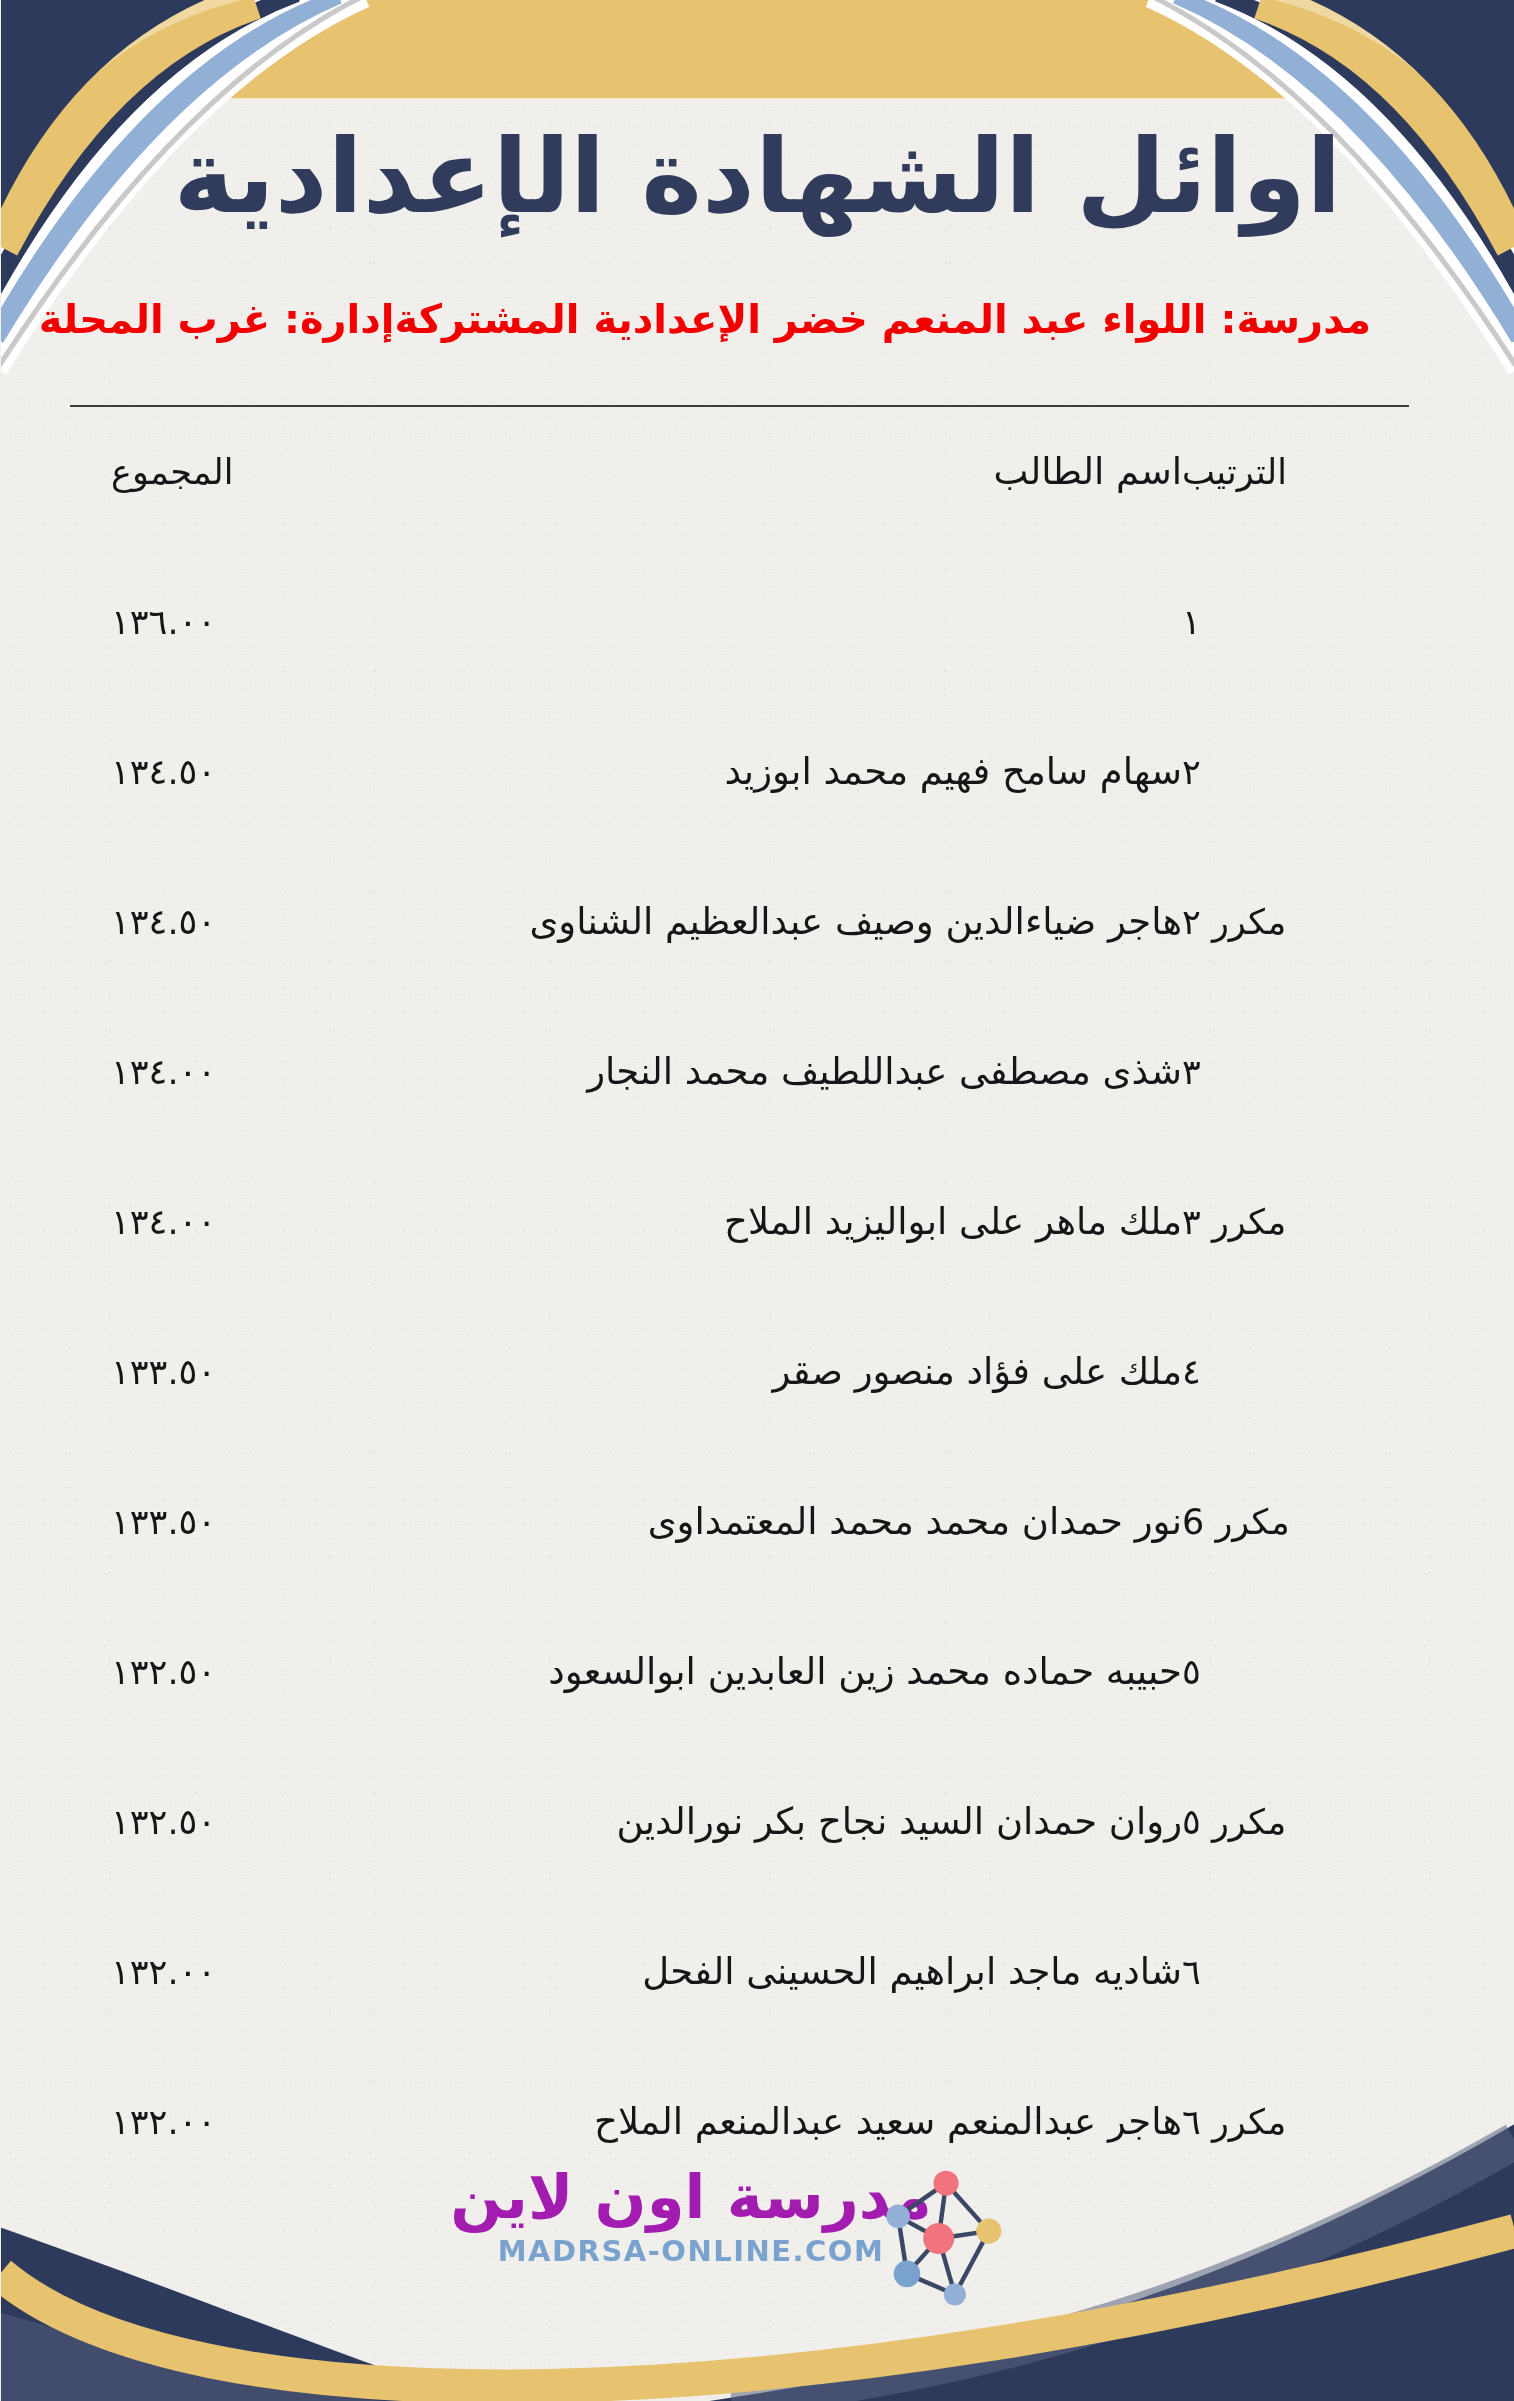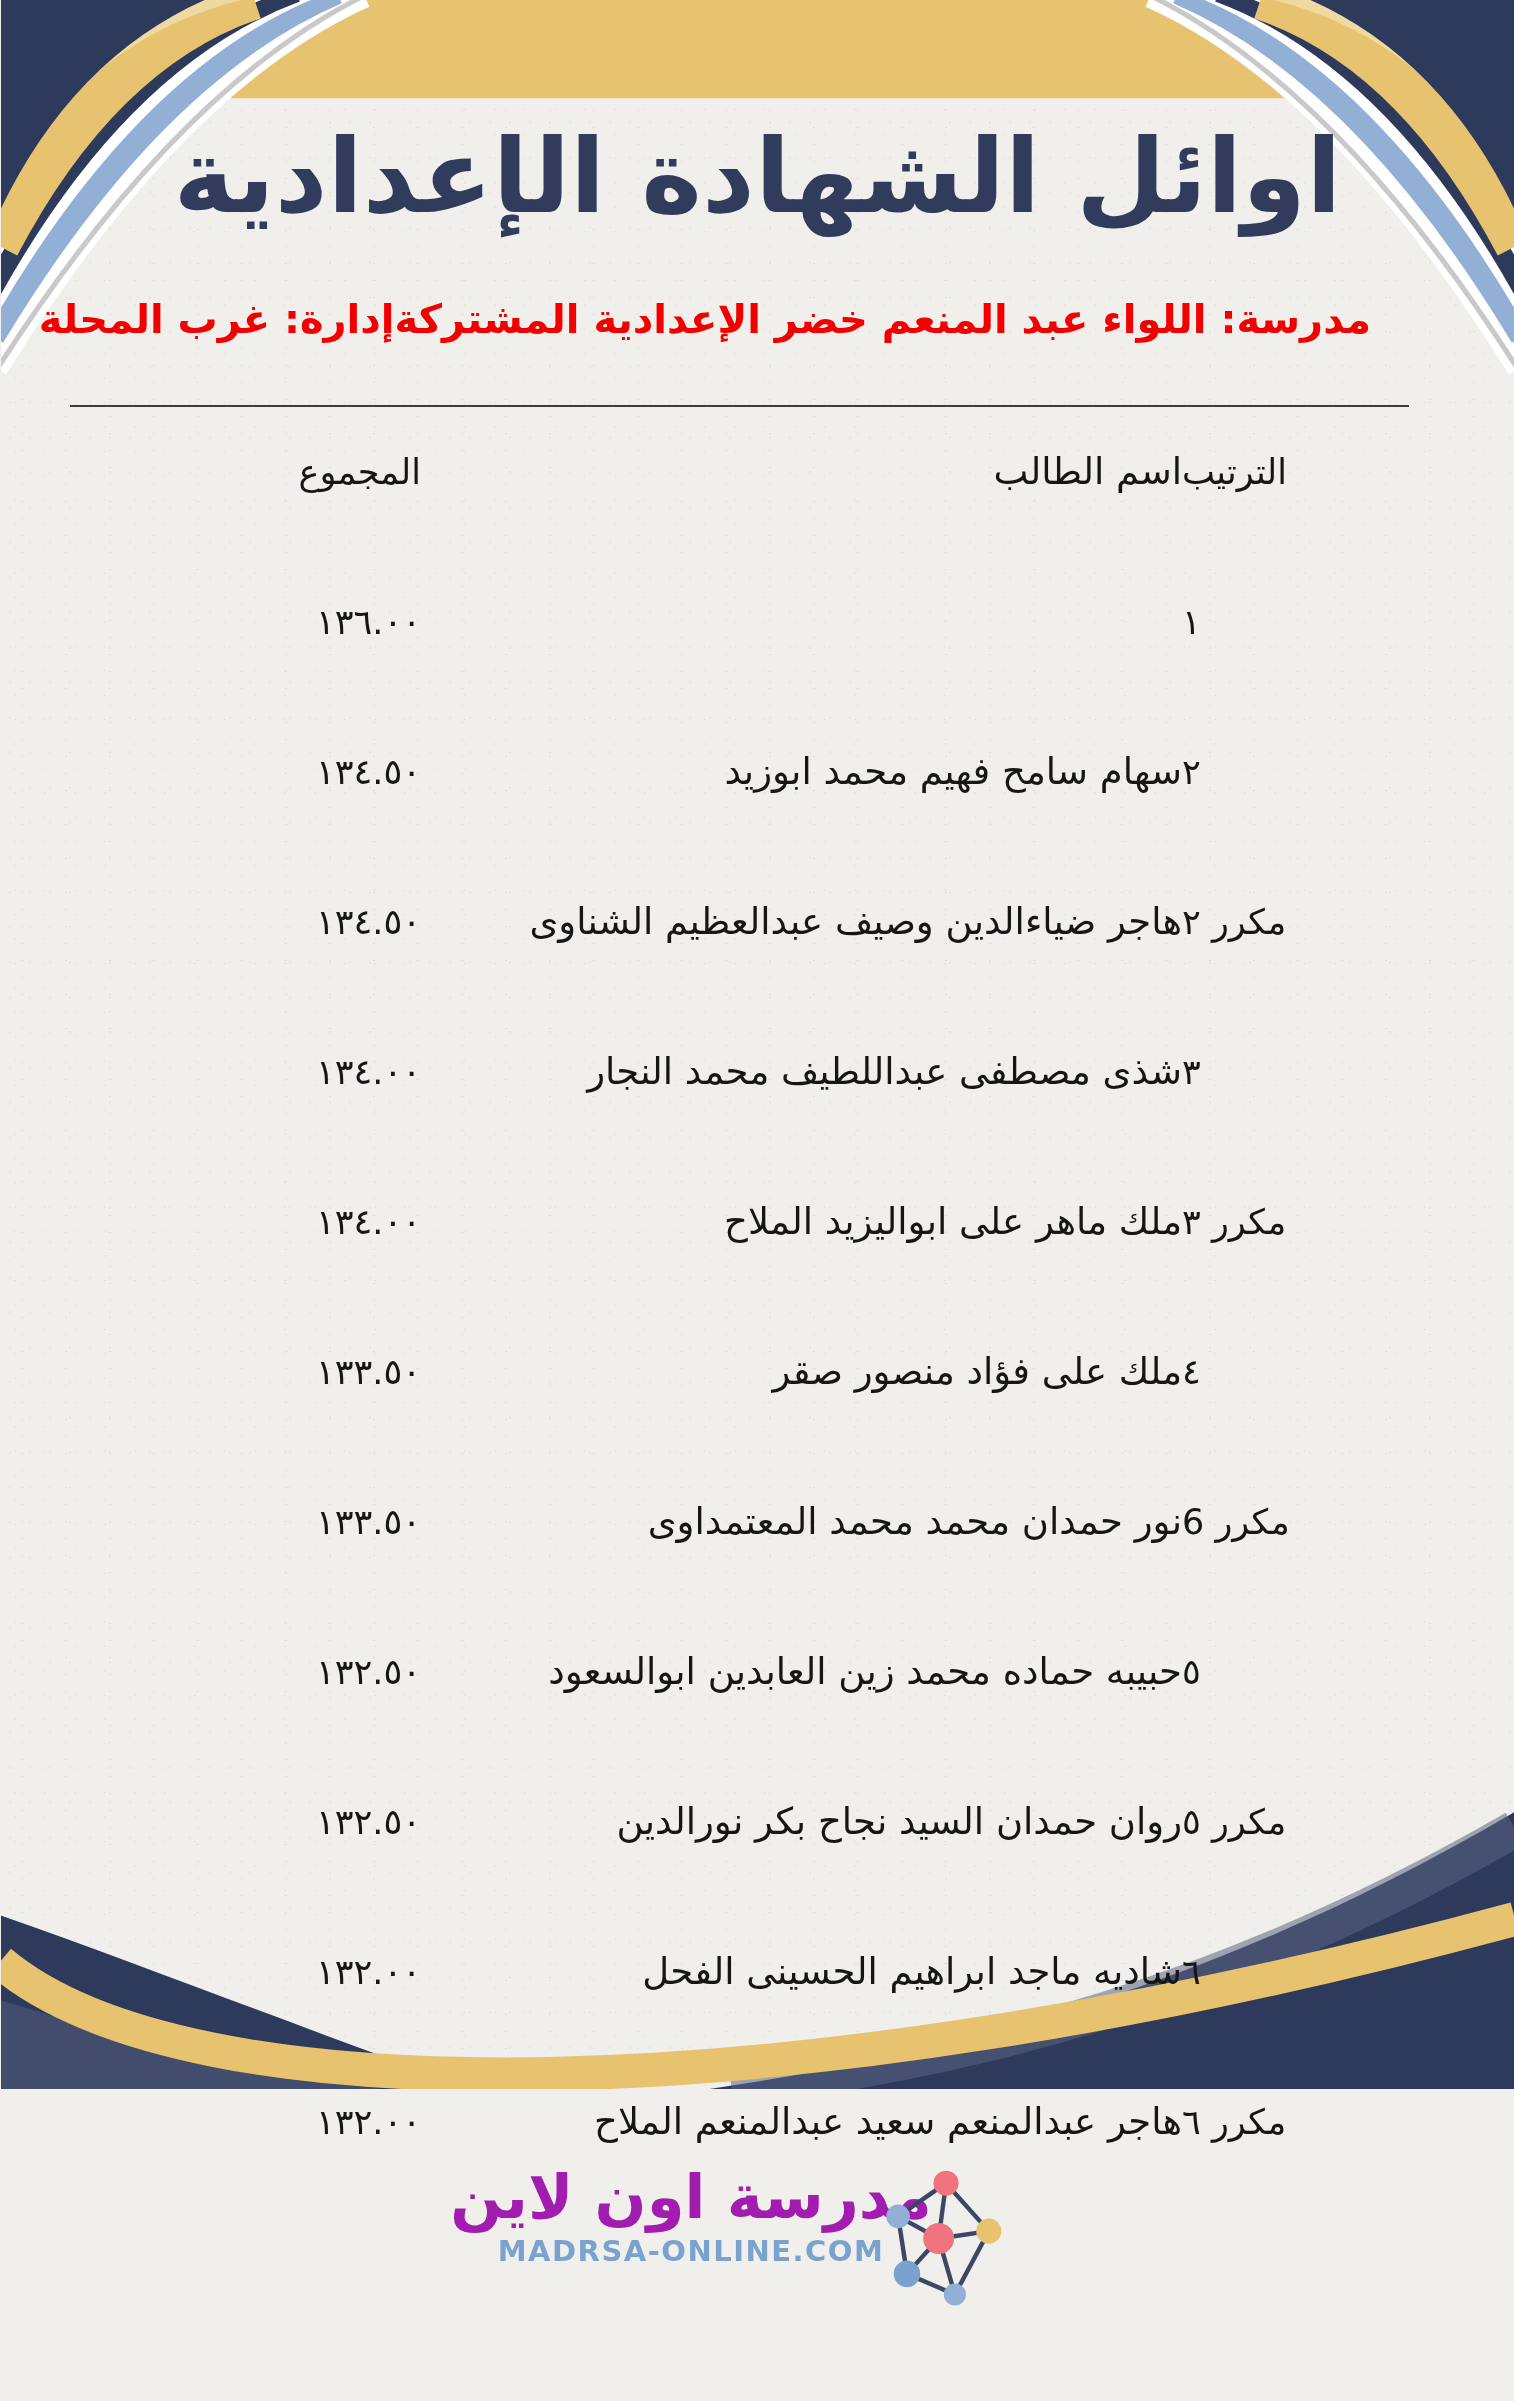--- a/index.html
+++ b/index.html
@@ -1,21 +1,21 @@
 <!DOCTYPE html>
 <html lang="ar" dir="rtl" style="font-size:11.8px"><head>
 <meta charset="utf-8">
 <style>
   html,body{margin:0;padding:0;}
   body{
     width:1515px;height:2401px;position:relative;overflow:hidden;
     background:#f0efeb;
     font-family:"DejaVu Sans","Liberation Sans",sans-serif;
   }
-  #page{position:absolute;inset:0;width:1515px;height:2089px;}
+  #page{position:absolute;inset:0;width:1515px;height:2401px;}
   
   #page::before{
     content:"";position:absolute;inset:0;z-index:0;
     background-image:
       radial-gradient(#dcdbd5 0.9px, transparent 1.2px),
       radial-gradient(#e4e3de 0.7px, transparent 1px),
       radial-gradient(#d7d6d0 0.7px, transparent 1px);
     background-size:30px 24.4px, 20px 35px, 44px 17px;
     opacity:.7;
   }
@@ -36,21 +36,21 @@
     position:absolute;top:405px;left:70px;width:1339px;height:1.5px;background:#3c3c3c;
   }
 
   .thead{position:absolute;top:442px;left:0;right:0;height:59px;color:#161616;}
   .rows{position:absolute;top:547px;left:0;right:0;color:#161616;}
   .row{position:relative;height:150px;}
   .thead .cell{font-size:39px;}
   .cell{position:absolute;top:50%;transform:translateY(-50%);line-height:1.1;}
   .cell.rank {right:89px;width:244px;text-align:left;font-size:35px;}
   .cell.name {left:414px;width:768px;text-align:right;font-size:37px;white-space:nowrap;}
-  .cell.total{left:111px;width:310px;text-align:right;direction:ltr;font-size:35px;}
+  .cell.total{left:111px;width:310px;text-align:left;direction:ltr;font-size:35px;}
 
   .brand{position:absolute;top:2159px;left:440px;width:502px;text-align:center;z-index:3;}
   .brand-ar{font-size:61px;line-height:1.25;font-weight:bold;color:#a21caf;}
   .brand-url{font-size:29px;line-height:1.15;font-weight:bold;color:#7aa2cf;letter-spacing:1.5px;direction:ltr;}
   .brand-icon{position:absolute;left:876px;top:2163px;z-index:3;}
 </style>
 </head>
 <body>
 
 <div id="page">

